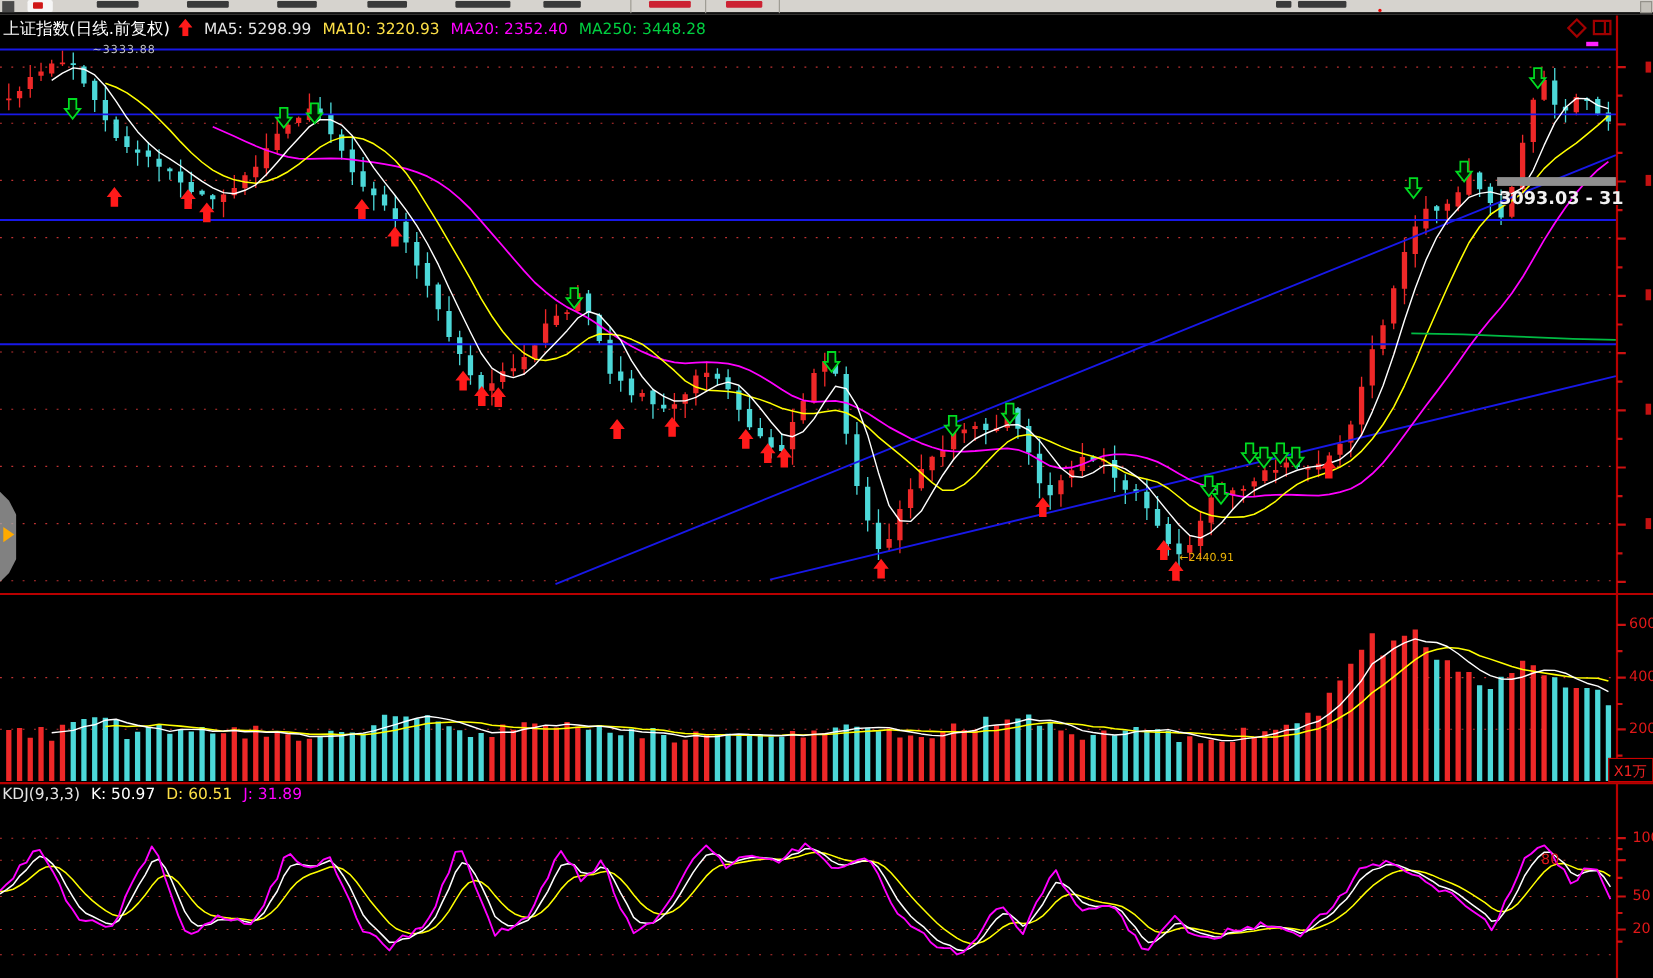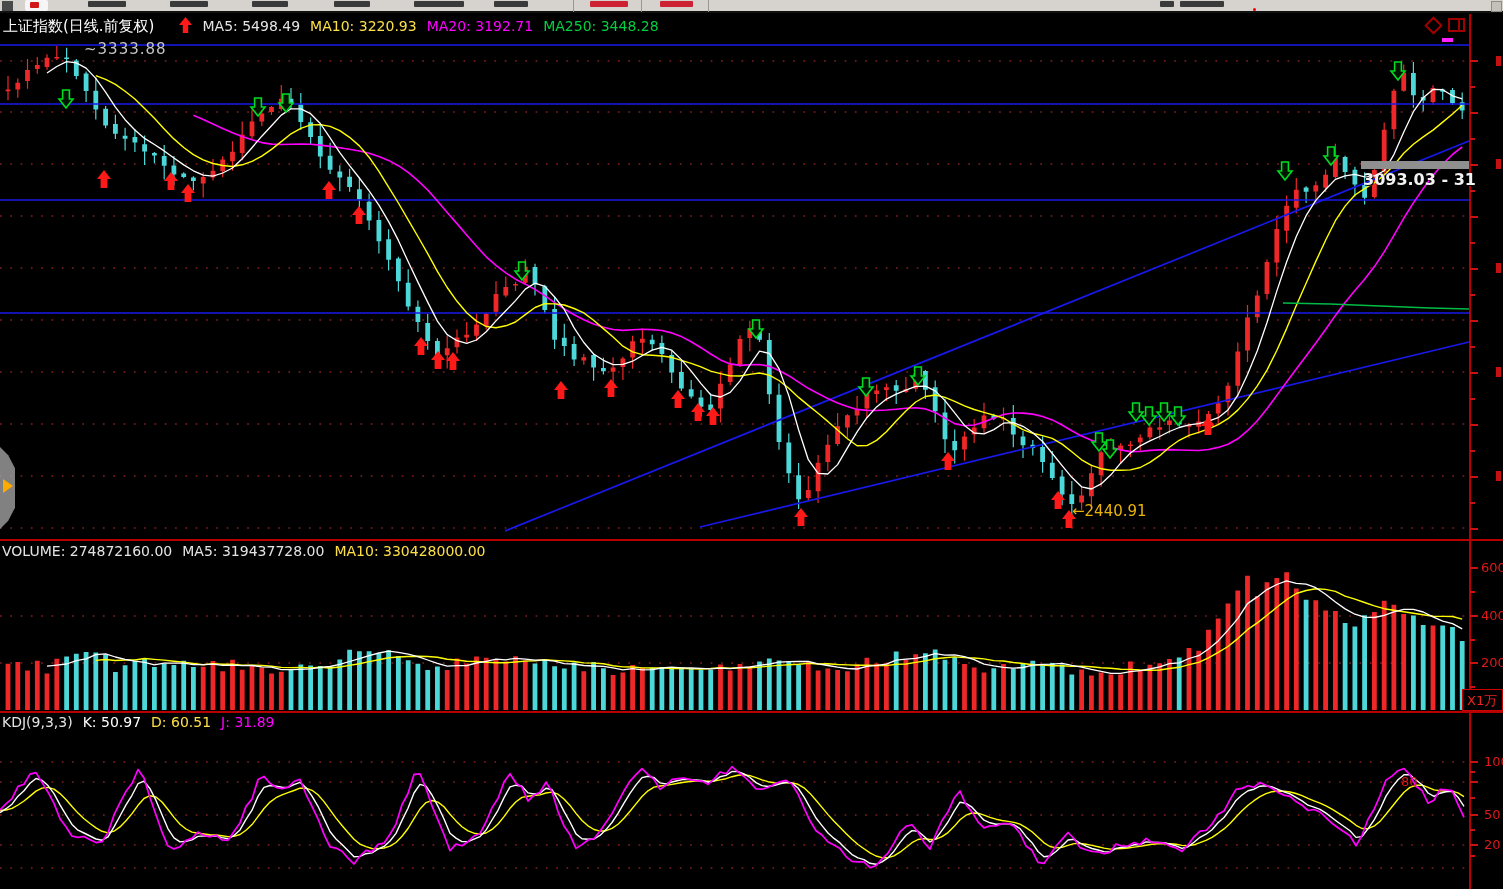--- a/index.html
+++ b/index.html
@@ -17,26 +17,26 @@
   #tb-appicon{position:absolute;left:2px;top:1px;width:11px;height:10px;background:#4a4a4a}
   #tb-scroll{position:absolute;right:1px;top:1px;width:11px;height:11px;background:#c4c1ba;border:1px solid #8f8c85}
   .reddot{position:absolute;width:3px;height:3px;background:#e00;border-radius:50%}
   
   #cv{position:absolute;left:0;top:0}
   
   .hdr{position:absolute;white-space:nowrap;font-size:14px}
   .hdr span{margin-right:10px}
   .c-white{color:#fff}.c-grey{color:#e4e4e4}.c-yel{color:#fde047}.c-mag{color:#ff00ff}.c-grn{color:#00d040}
   #main-header{left:3px;top:17px}
-  #main-title{color:#fff;font-size:15px;margin-right:23px}
+  #main-title{color:#fff;font-size:15px;margin-right:6px}
   #vol-header{left:2px;top:543px}
   #kdj-header{left:2px;top:714px}
   .arrow-ic{display:inline-block;vertical-align:-2px;margin:0 4px 0 2px}
   
-  .ann{position:absolute;font-size:15px;white-space:nowrap}
+  .ann{position:absolute;font-size:10px;white-space:nowrap}
   #ann-high{left:84px;top:40px;color:#c6c6c6;letter-spacing:1px}
   #ann-low{left:1072px;top:502px;color:#eab308}
   #tip-bar{position:absolute;left:1361px;top:161px;width:108px;height:8px;background:#8f8f8f}
   #tip-text{position:absolute;left:1363px;top:170px;color:#f2f2f2;font-size:16px;font-weight:bold;text-shadow:1px 1px 0 #000;white-space:nowrap}
   
   .axlab{position:absolute;color:#e01818;font-size:13px;white-space:nowrap}
   #unitbox{position:absolute;left:1462px;top:689px;width:41px;height:22px;border:1px solid #cc0000;color:#ee2222;font-size:13px;padding:2px 0 4px 4px;background:#000}
   
   #ic-diamond{position:absolute;left:1427px;top:19px;width:13px;height:13px;border:2px solid #a00000;transform:rotate(45deg)}
   #ic-window{position:absolute;left:1448px;top:18px;width:17px;height:14px;border:2px solid #a00000}
@@ -190,26 +190,23 @@
         <div class="frag" style="left: 1160px; width: 14px;"></div>
         <div class="frag" style="left: 1180px; width: 44px;"></div>
       </div>
     <div id="tb-scroll"></div>
     <div class="reddot" style="left:1253px;top:8px"></div>
   </div>
 
   <div id="main-header" class="hdr">
     <span id="main-title">上证指数(日线.前复权)</span><span class="arrow-ic"><svg width="13" height="16" viewBox="0 0 13 16">
           <path d="M6.5 0 L13 8 H9.2 V16 H3.8 V8 H0 Z" fill="#ff1a1a"></path>
-        </svg></span><span class="c-grey">MA5: 5498.49</span><span class="c-yel">MA10: 3220.93</span><span class="c-mag">MA20: 3192.71</span><span class="c-grn">MA250: 3448.28</span>
-  </div>
-
-  <div id="vol-header" class="hdr">
-    <span class="c-grey">VOLUME: 274872160.00</span><span class="c-grey">MA5: 319437728.00</span><span class="c-yel">MA10: 330428000.00</span>
-  </div>
+        </svg></span><span class="c-grey">MA5: 5298.99</span><span class="c-yel">MA10: 3220.93</span><span class="c-mag">MA20: 2352.40</span><span class="c-grn">MA250: 3448.28</span>
+  </div>
+
 
   <div id="kdj-header" class="hdr">
     <span class="c-grey">KDJ(9,3,3)</span><span class="c-white">K: 50.97</span><span class="c-yel">D: 60.51</span><span class="c-mag">J: 31.89</span>
   </div>
 
   <div id="ann-high" class="ann">~3333.88</div>
   <div id="ann-low" class="ann">←2440.91</div>
   <div id="tip-bar"></div>
   <div id="tip-text">3093.03 - 31</div>
 

